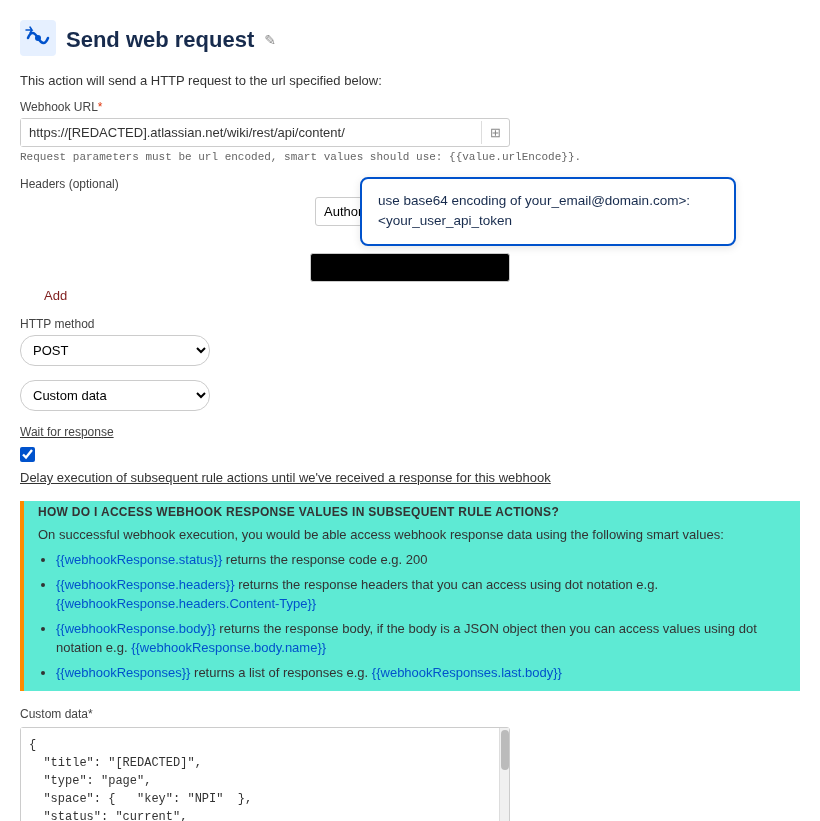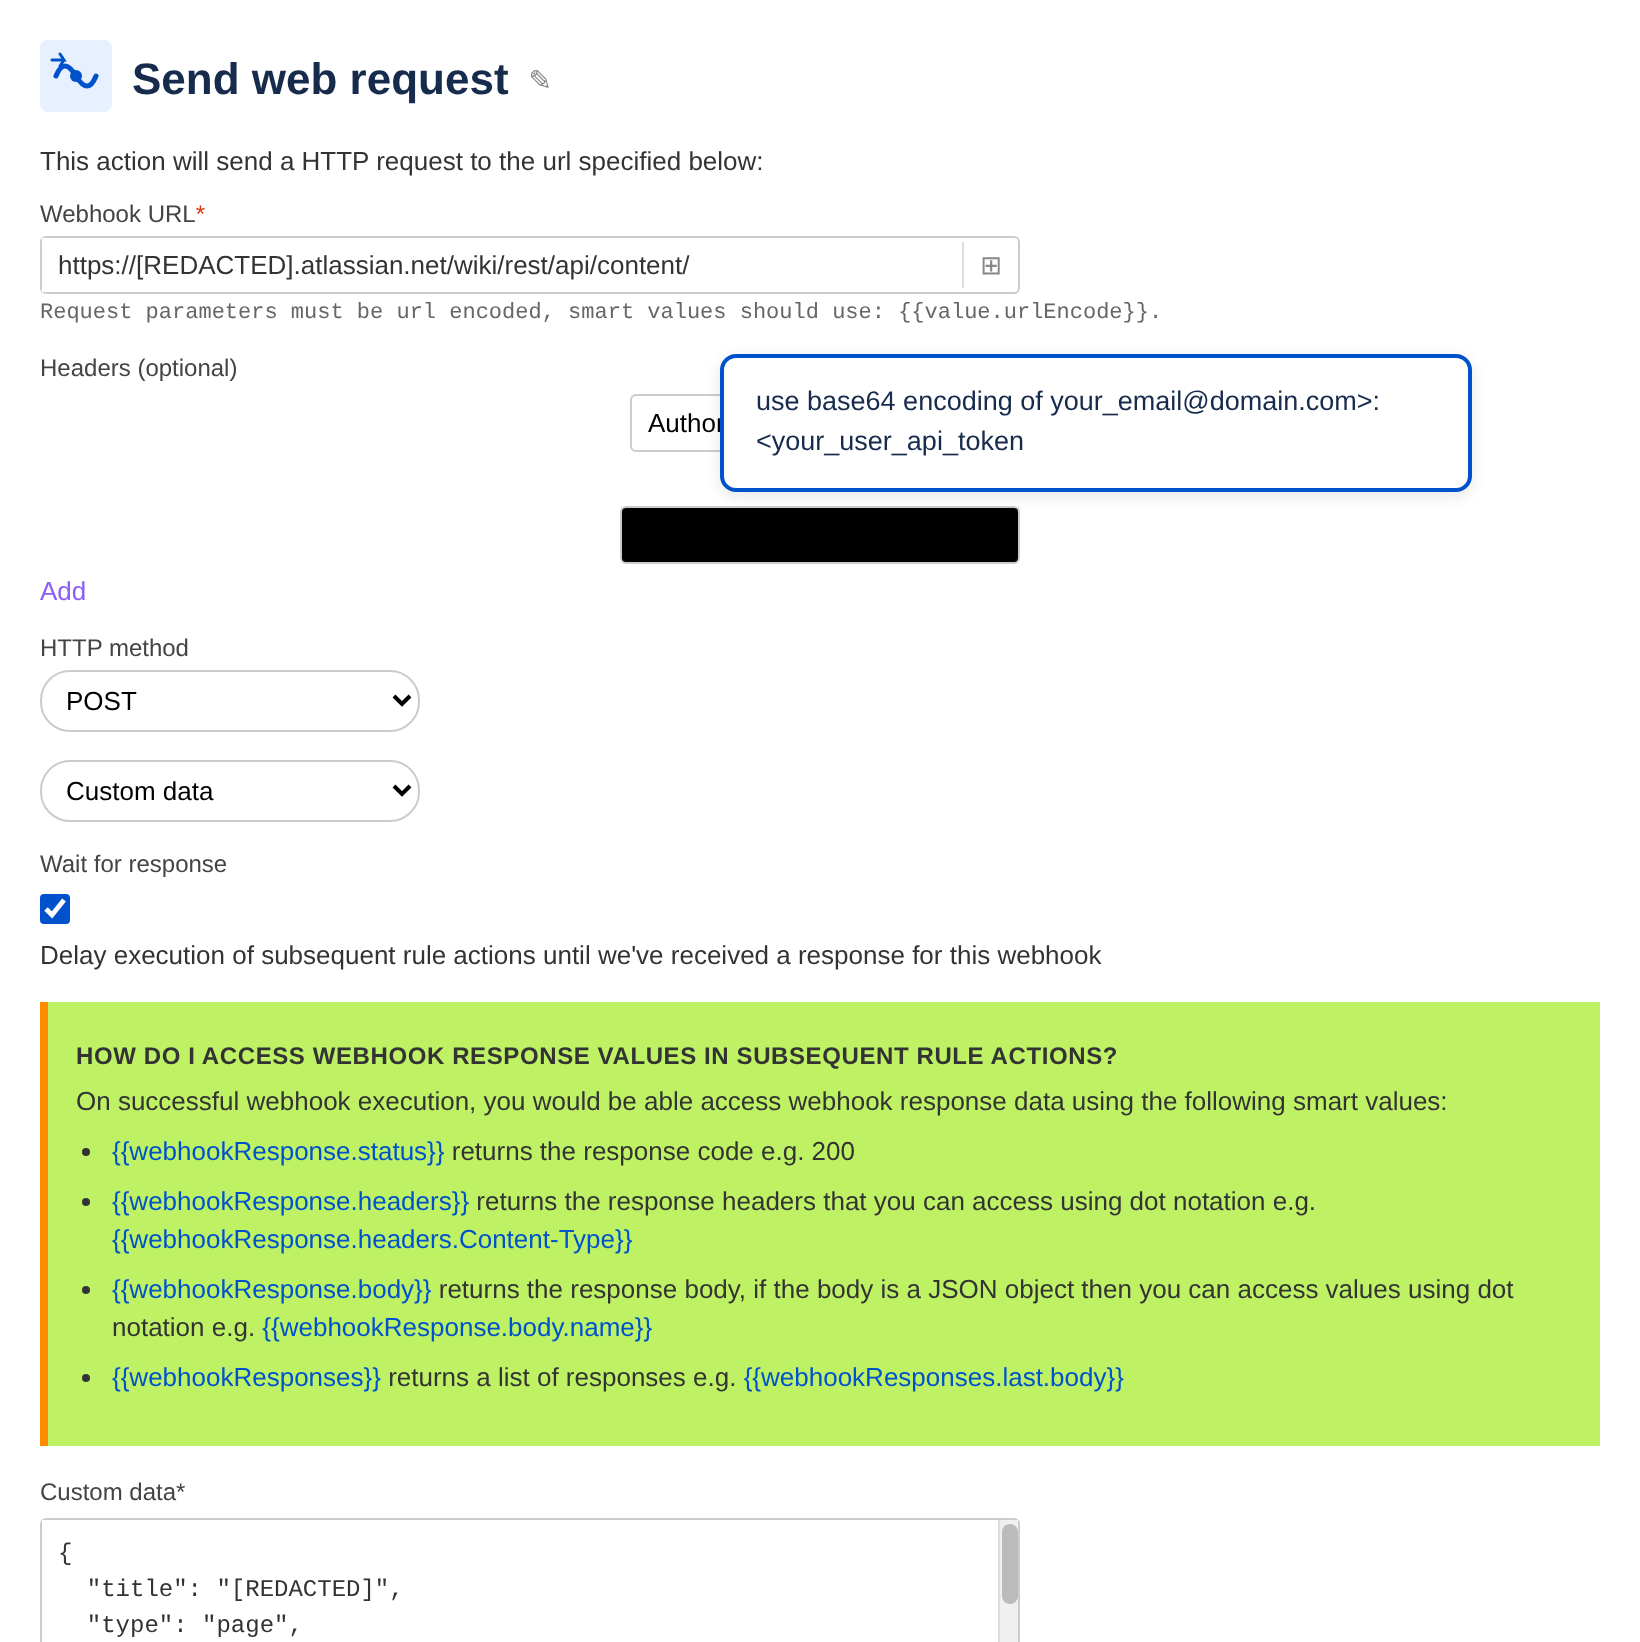--- a/index.html
+++ b/index.html
@@ -105,26 +105,27 @@
       border-radius: 3px;
       padding: 6px 8px;
       width: 200px;
       font-size: 13px;
       font-family: inherit;
       outline: none;
       background: #000;
       color: #000;
     }
     .add-link {
-      color: #8b5cf6;
+      color: #7f1d1d;
       font-size: 13px;
       cursor: pointer;
       display: inline-block;
       margin-bottom: 14px;
       text-decoration: none;
+      margin-left: 24px;
     }
     .tooltip-bubble {
       position: absolute;
       left: 340px;
       top: -20px;
       background: #fff;
       border: 2px solid #0052cc;
       border-radius: 8px;
       padding: 12px 16px;
       width: 376px;
@@ -140,41 +141,41 @@
       border-radius: 15px;
       padding: 6px 8px;
       width: 190px;
       font-size: 13px;
       font-family: inherit;
       background: #fff;
       cursor: pointer;
       appearance: auto;
     }
     .webhook-body-section { margin-bottom: 14px; }
-    .wait-response-section { margin-bottom: 16px; }
+    .wait-response-section { margin-bottom: 16px; text-decoration: underline; }
     .checkbox-row {
       display: flex;
       align-items: flex-start;
       gap: 8px;
       flex-direction: column;
     }
     .checkbox-row input[type="checkbox"] {
       margin-top: 2px;
       accent-color: #0052cc;
       width: 15px;
       height: 15px;
     }
     .checkbox-label {
       font-size: 13px;
       color: #333;
     }
     .info-box {
       border-left: 4px solid #ff8b00;
-      background: #bef264;
-      padding: 20px 14px;
+      background: #5eead4;
+      padding: 4px 14px;
       margin-bottom: 16px;
     }
     .info-box-title {
       font-size: 12px;
       font-weight: 700;
       color: #333;
       margin-bottom: 8px;
       text-transform: uppercase;
       letter-spacing: 0.3px;
     }

